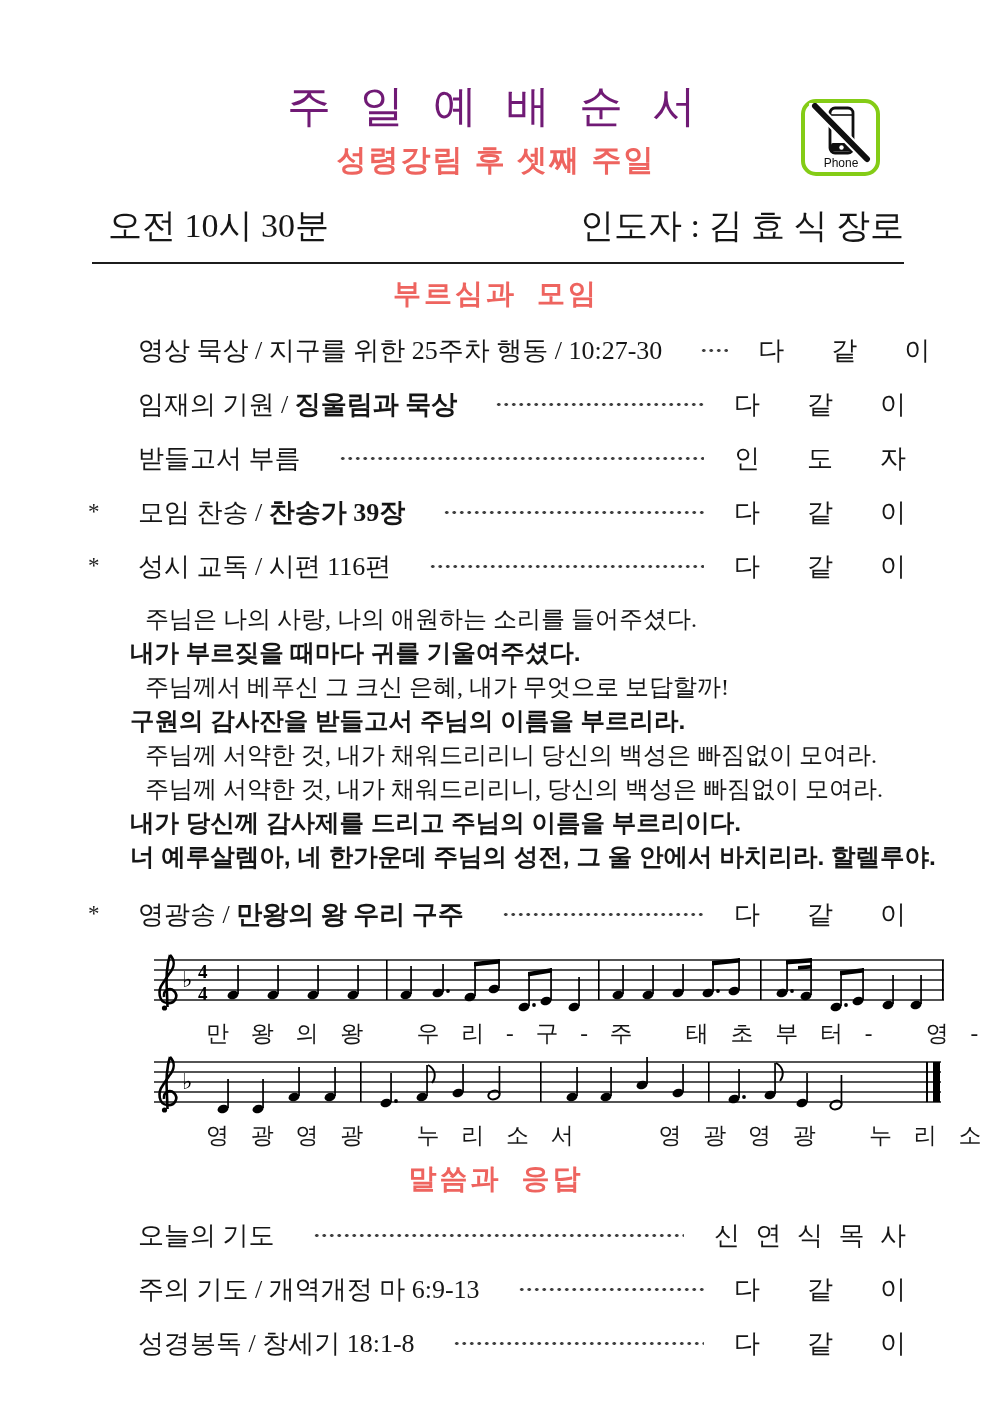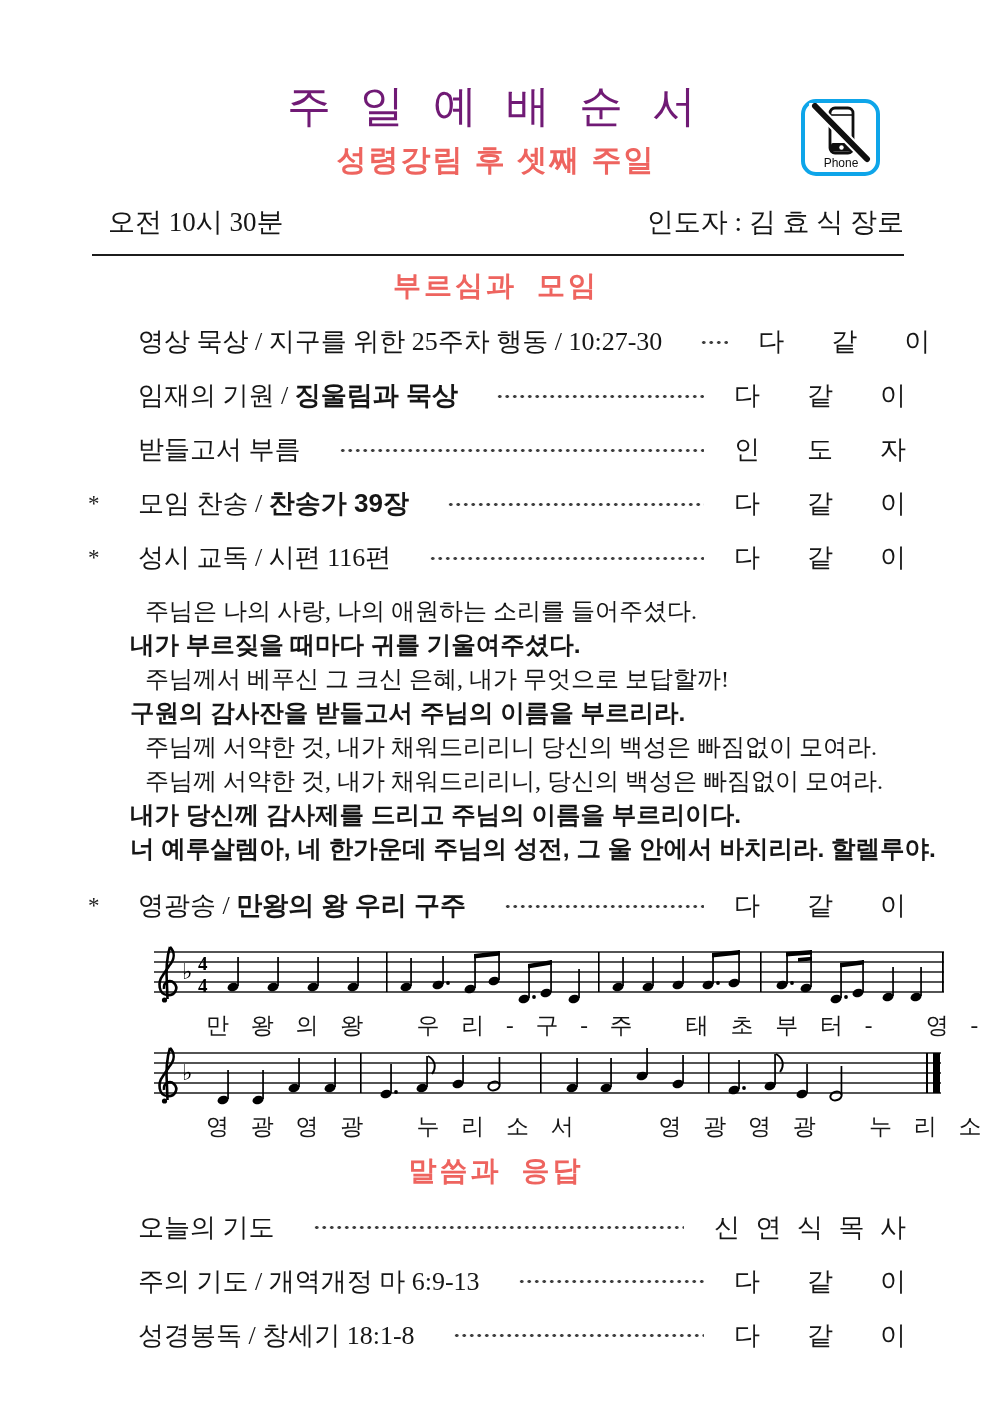--- a/index.html
+++ b/index.html
@@ -14,41 +14,41 @@
     letter-spacing:9px; color:#701a75; white-space:nowrap;
   }
   .subtitle{
     text-align:center; margin-top:13px; font-size:30px; line-height:1.1;
     color:var(--accent); font-family:"Liberation Sans","DejaVu Sans",sans-serif;
     font-weight:bold; letter-spacing:2px;
   }
   
   .phone-badge{
     position:absolute; top:99px; right:112px; width:79px; height:77px;
-    border:4px solid #0ea5e9; border-radius:15px; box-sizing:border-box;
+    border:4px solid #84cc16; border-radius:15px; box-sizing:border-box;
     background:#fff;
   }
   .phone-badge svg{ display:block; }
   .phone-label{
     font-family:"Liberation Sans","DejaVu Sans",sans-serif; font-size:12px; fill:#0f0f0f;
   }
   .info-row{
     display:flex; justify-content:space-between; align-items:baseline;
-    margin:30px 88px 0 108px; font-size:27px; line-height:1.2; white-space:nowrap;
+    margin:30px 88px 0 108px; font-size:34px; line-height:1.2; white-space:nowrap;
   }
   .rule{ margin:15px 88px 0 92px; border-top:2px solid #1c1c1c; height:0; }
   .section-heading{
     text-align:center; margin-top:16px; font-size:28px; line-height:1.15;
     color:var(--accent); font-family:Liberation Mono, monospace;
     font-weight:bold; letter-spacing:3px;
   }
   .items{ margin:20px 86px 0 88px; }
   .item-row{ display:flex; align-items:center; margin-bottom:18px; height:36px; font-size:26px; white-space:nowrap;gap:24px; }
   .item-star{ flex:0 0 26px; font-size:23px; color:#222; }
-  .item-label .b{ font-family:Liberation Sans, sans-serif; font-weight:bold; }
+  .item-label .b{ font-family:Liberation Serif, serif; font-weight:bold; }
   .leader{
     flex:1 1 auto; min-width:28px; height:18px; margin:0 6px 0 14px; align-self:center;
     background-image:radial-gradient(circle,#3d3d3d 1.4px,transparent 1.9px);
     background-size:7.5px 9px; background-repeat:repeat-x; background-position:0 55%;
   }
   .performer{ flex:0 0 auto; display:inline-flex; justify-content:space-between; width:172px; }
   .performer.wide{ width:192px; }
   .reading{ margin:16px 55px 0 130px; }
   .reading .line{ font-size:24px; line-height:34px; white-space:nowrap; }
   .reading .line.regular{ padding-left:15px; }

